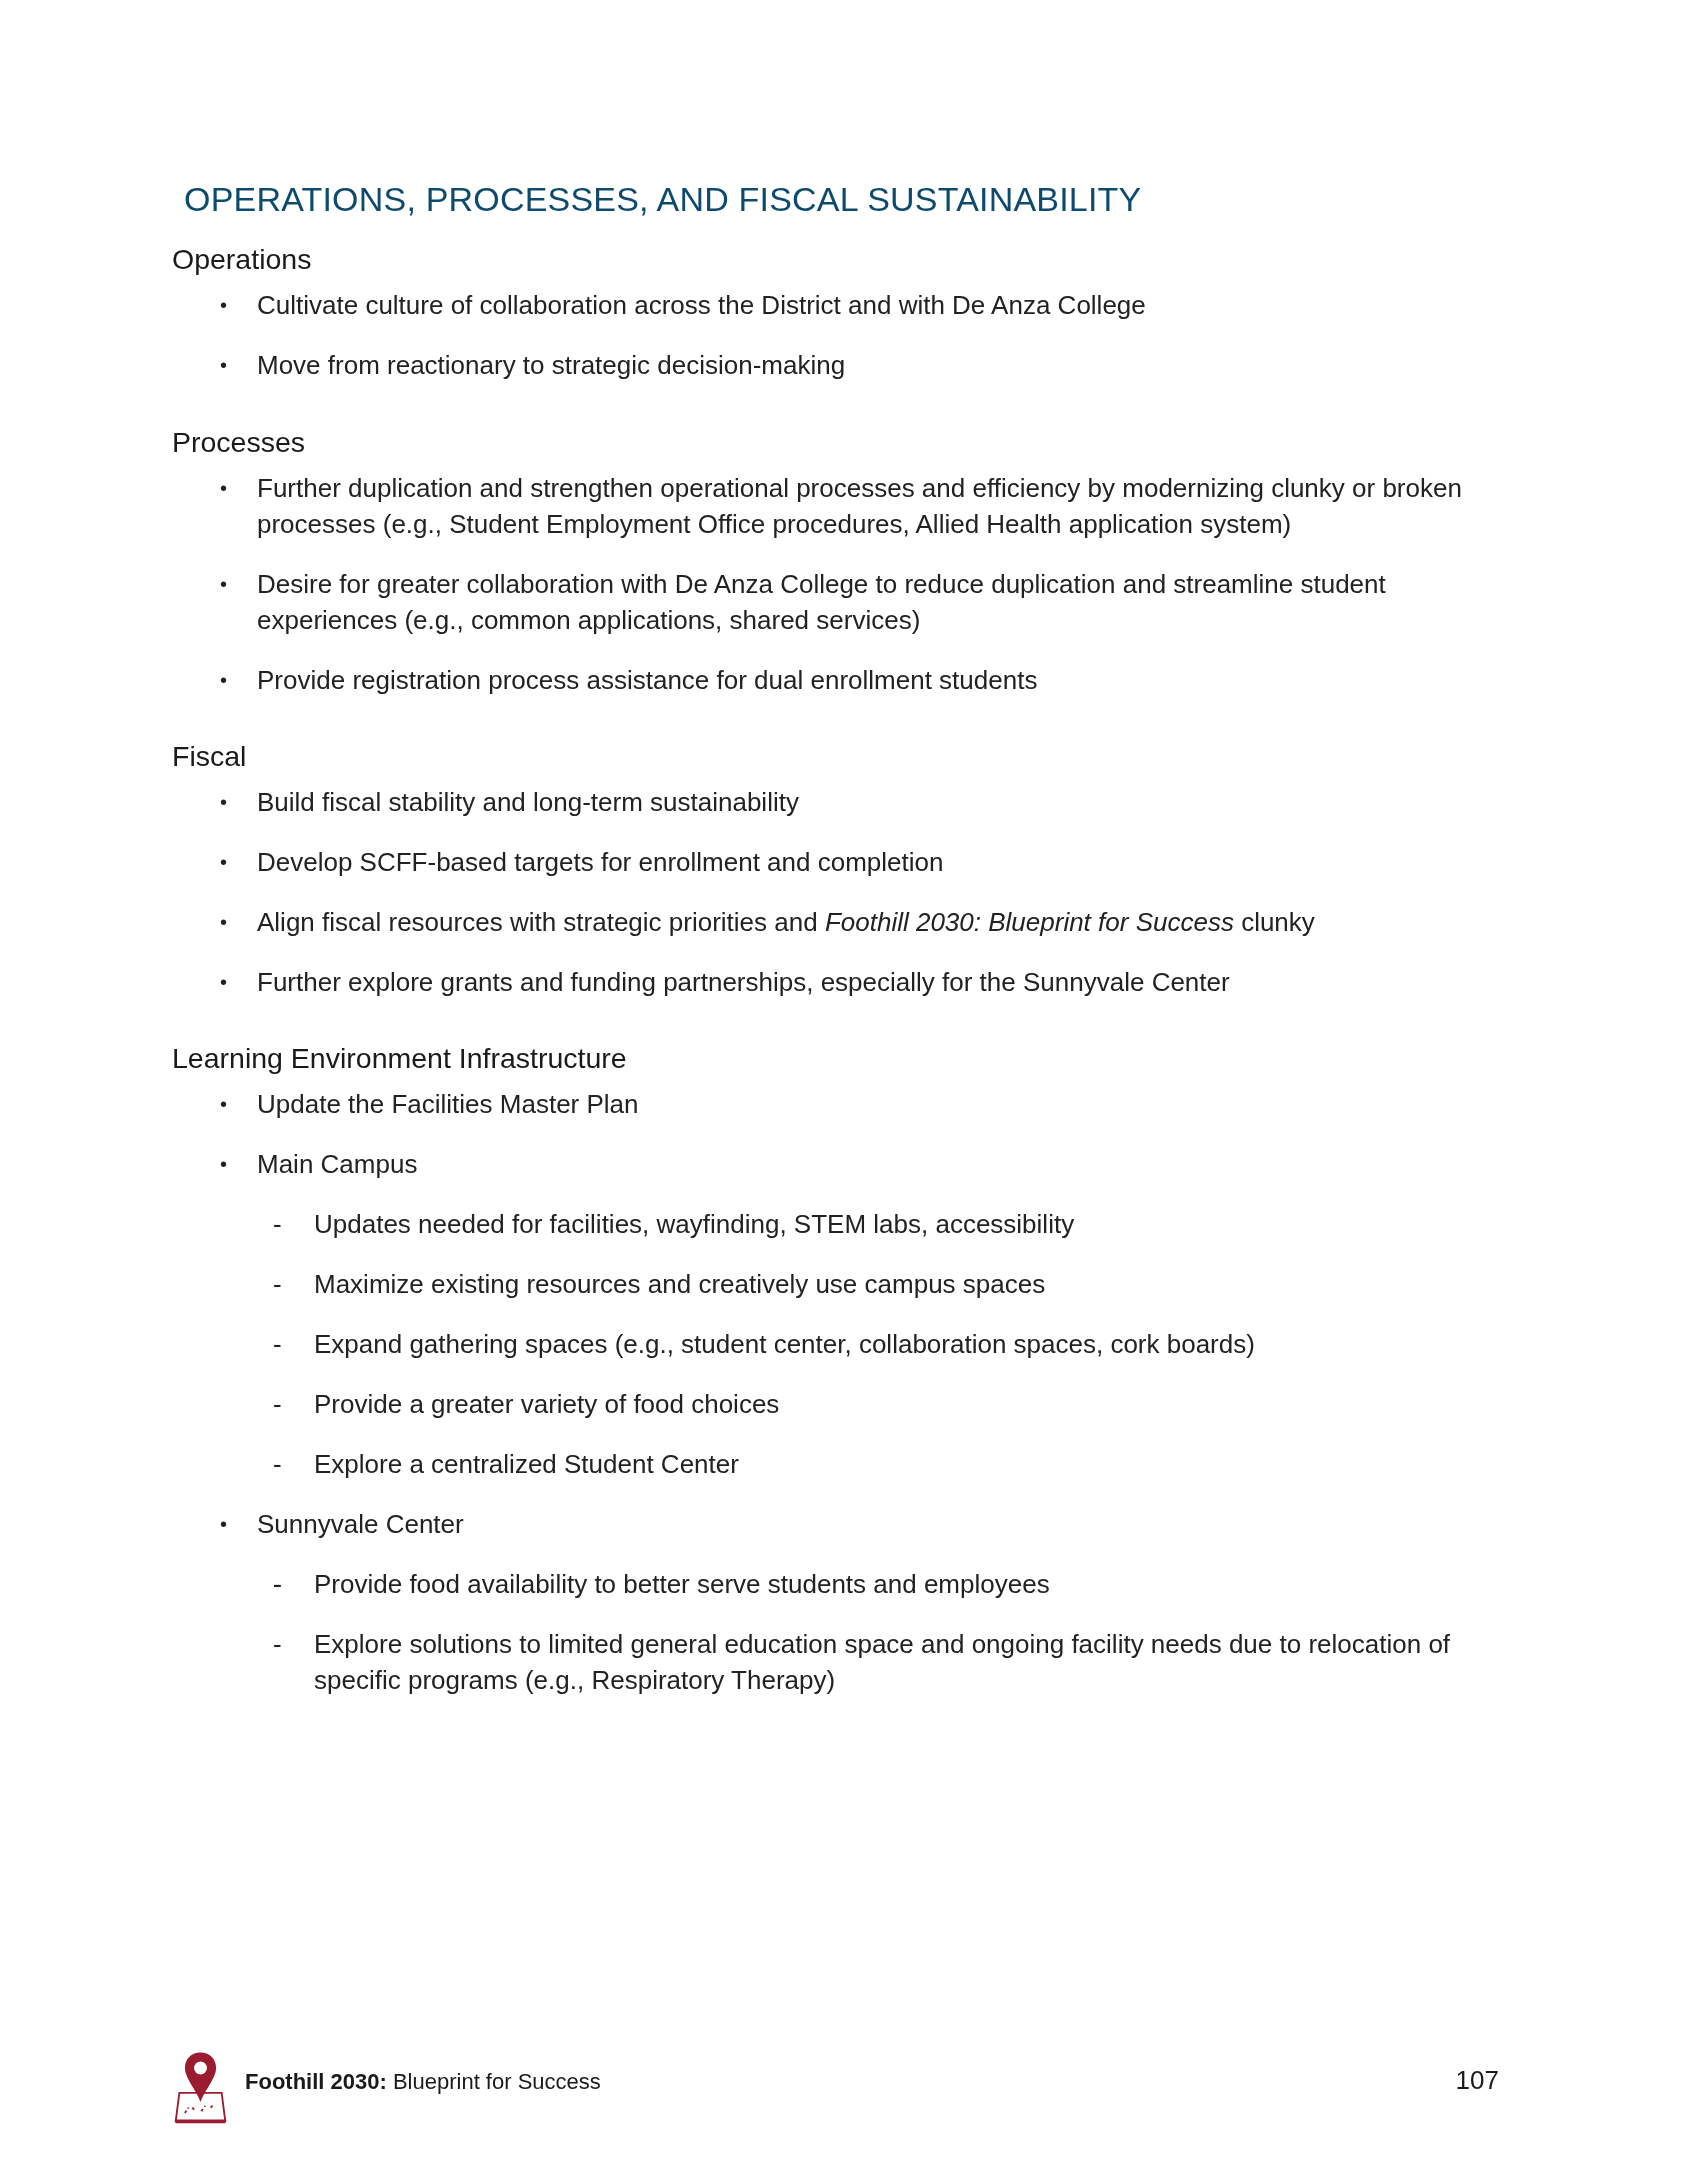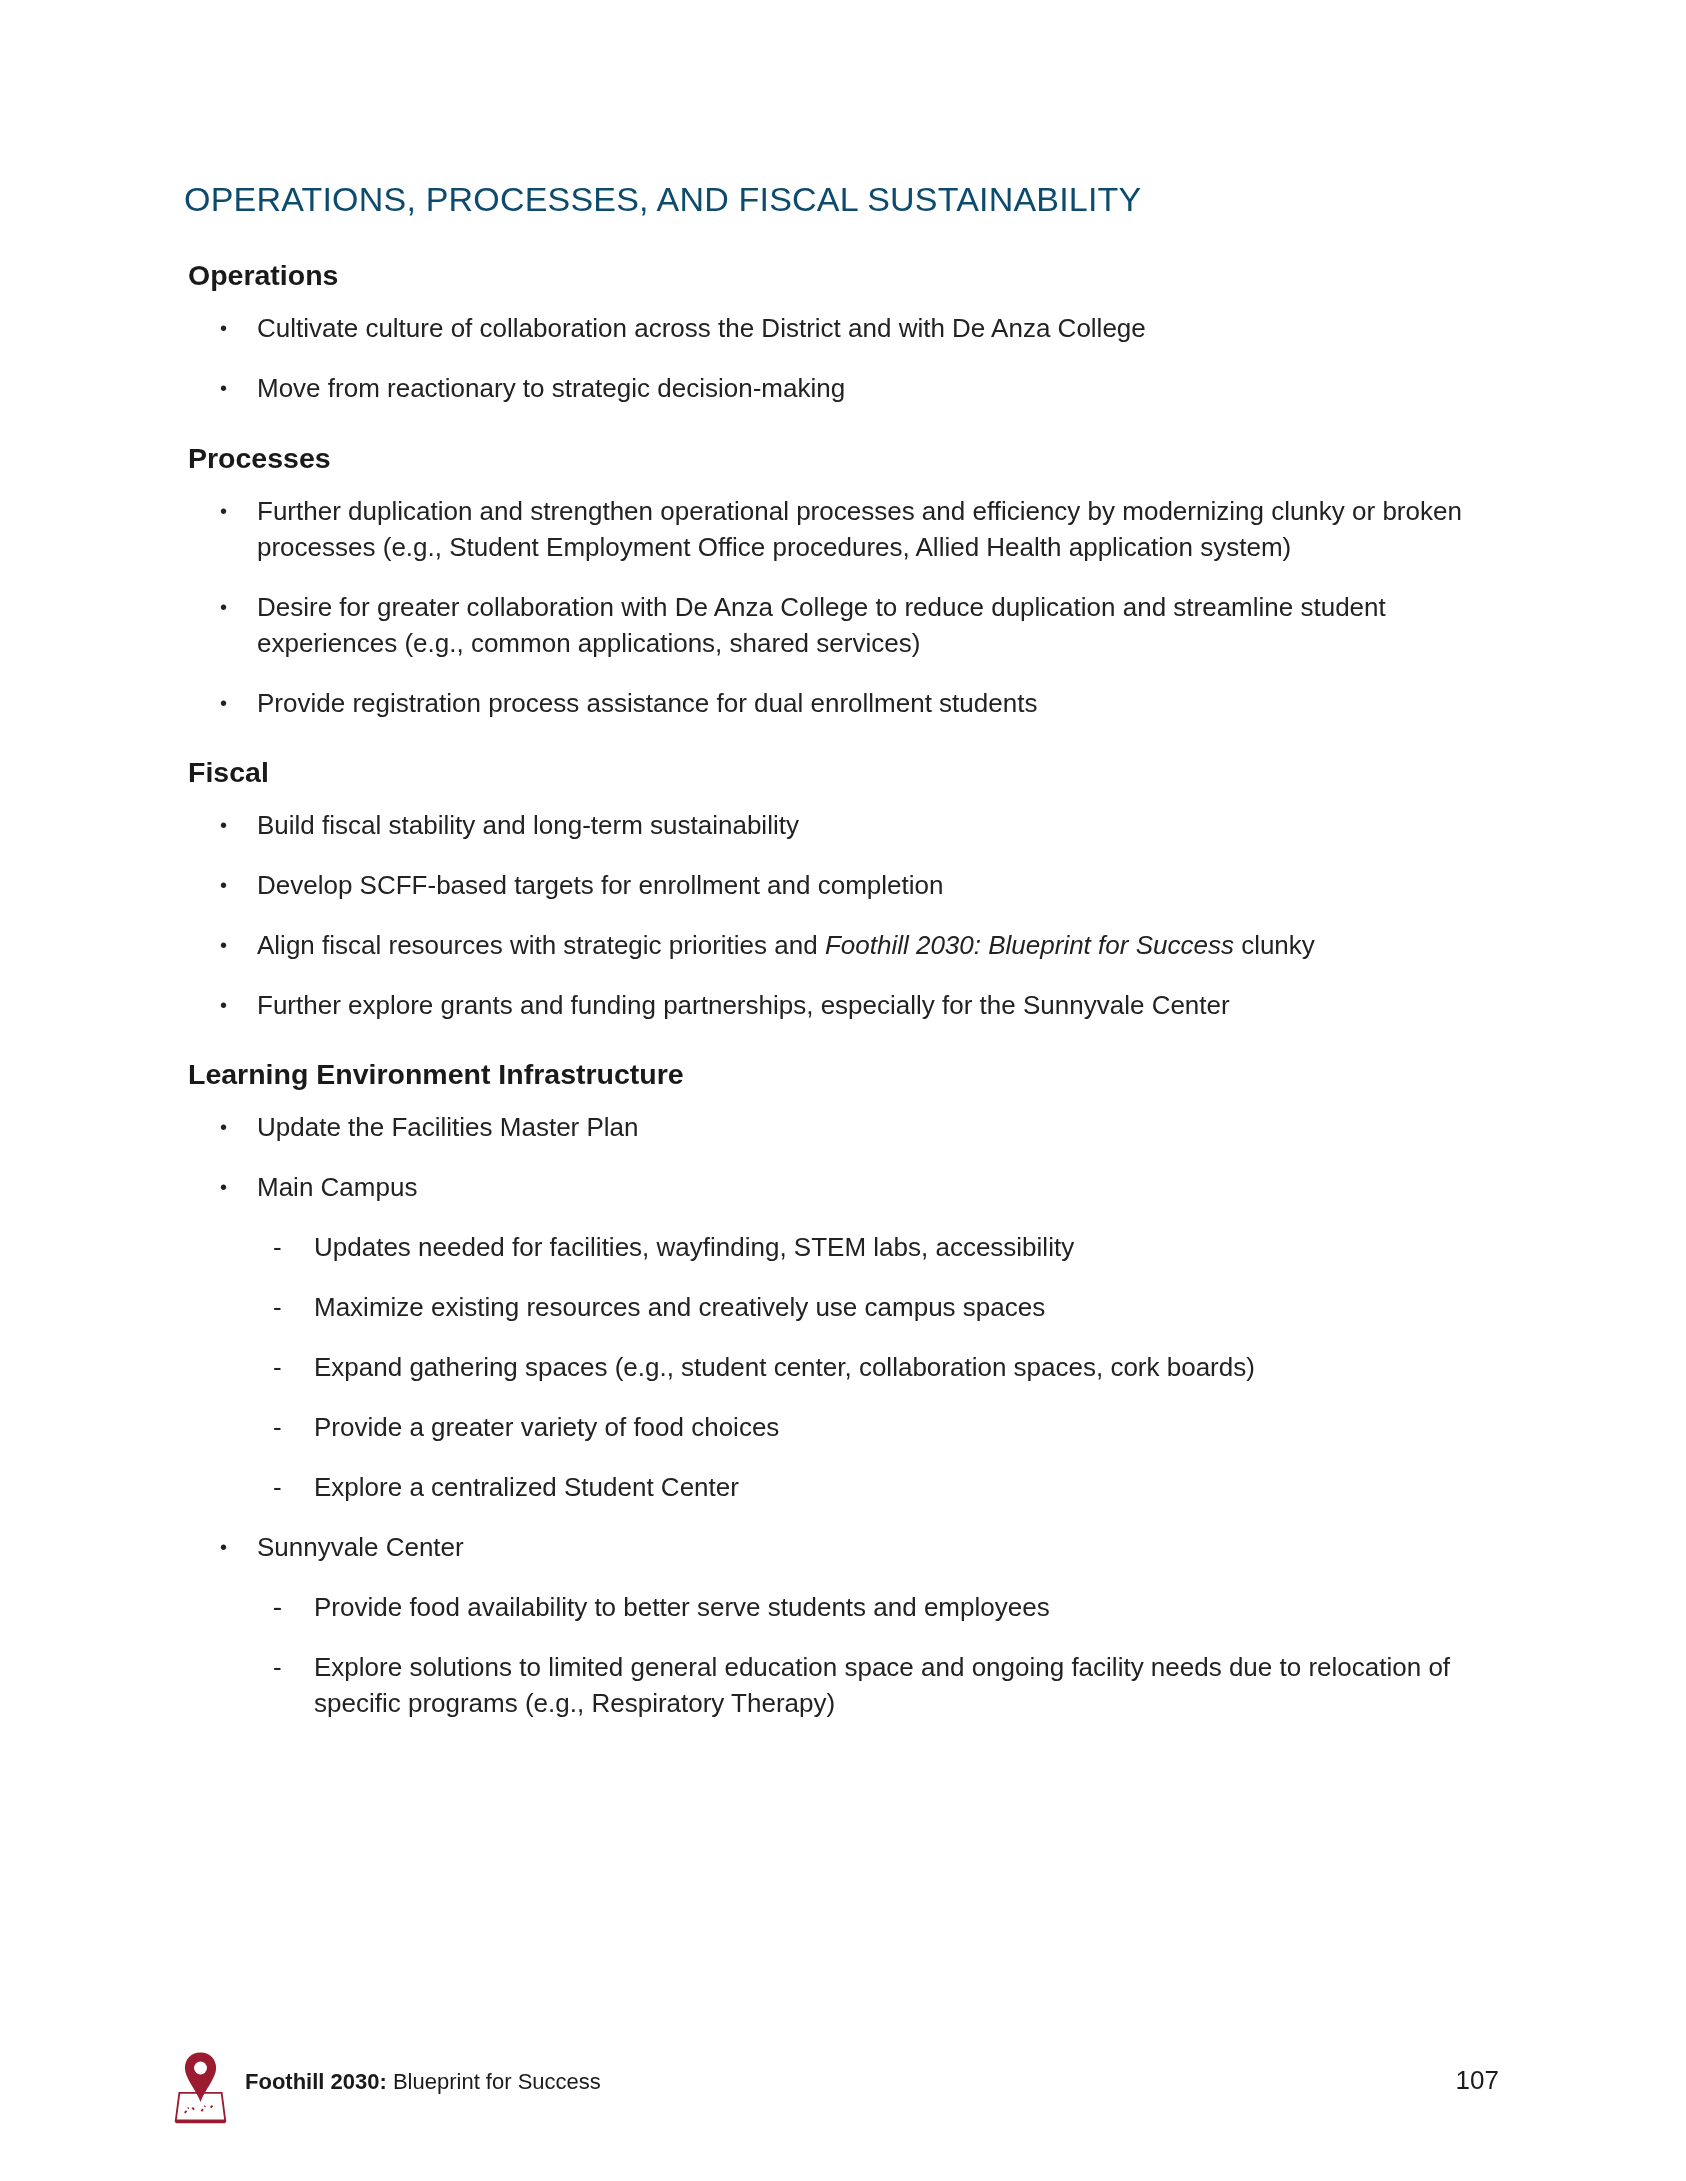--- a/index.html
+++ b/index.html
@@ -3,21 +3,21 @@
 <meta charset="utf-8">
 <style>
   html, body { margin: 0; padding: 0; background: #ffffff; }
   body { width: 1686px; height: 2182px; position: relative; overflow: hidden;
          font-family: "Liberation Sans", sans-serif; color: #1f1f1f; }
   .page { position: absolute; left: 172px; top: 0; width: 1341px; }
   .title { position: absolute; top: 168px; left: 0; margin: 12px;
            font-size: 34px; font-weight: normal; color: #0c4a6e; letter-spacing: 0.2px;
            white-space: nowrap; }
   .section { position: absolute; left: 0; width: 1341px; }
-  .section h2 { margin: 16px; font-size: 28.5px; font-weight: bold; color: #1a1a1a; line-height: 37px; }
+  .section h2 { margin: 0; font-size: 28.5px; font-weight: normal; color: #1a1a1a; line-height: 37px; }
   ul { list-style: none; margin: 0; padding: 0; }
   li.b { position: relative; padding-left: 85px; font-size: 26px; line-height: 36px; margin-top: 24px; color: #222; }
   li.b > .mk { position: absolute; left: 48px; top: 0; font-size: 20px; }
   li.d { position: relative; padding-left: 142px; font-size: 26px; line-height: 36px; margin-top: 24px; color: #222; }
   li.d > .mk { position: absolute; left: 101px; top: 0; }
   .first { margin-top: 9.2px !important; }
   .it { font-style: italic; }
   .footer { position: absolute; left: 172px; top: 2034px; width: 1327px; height: 92px; }
   .footer .icon { position: absolute; left: 0; top: 0; width: 57px; height: 92px; }
   .footer .brand { position: absolute; left: 73px; top: 35px; font-size: 22px; color: #1a1a1a; white-space: nowrap; }

